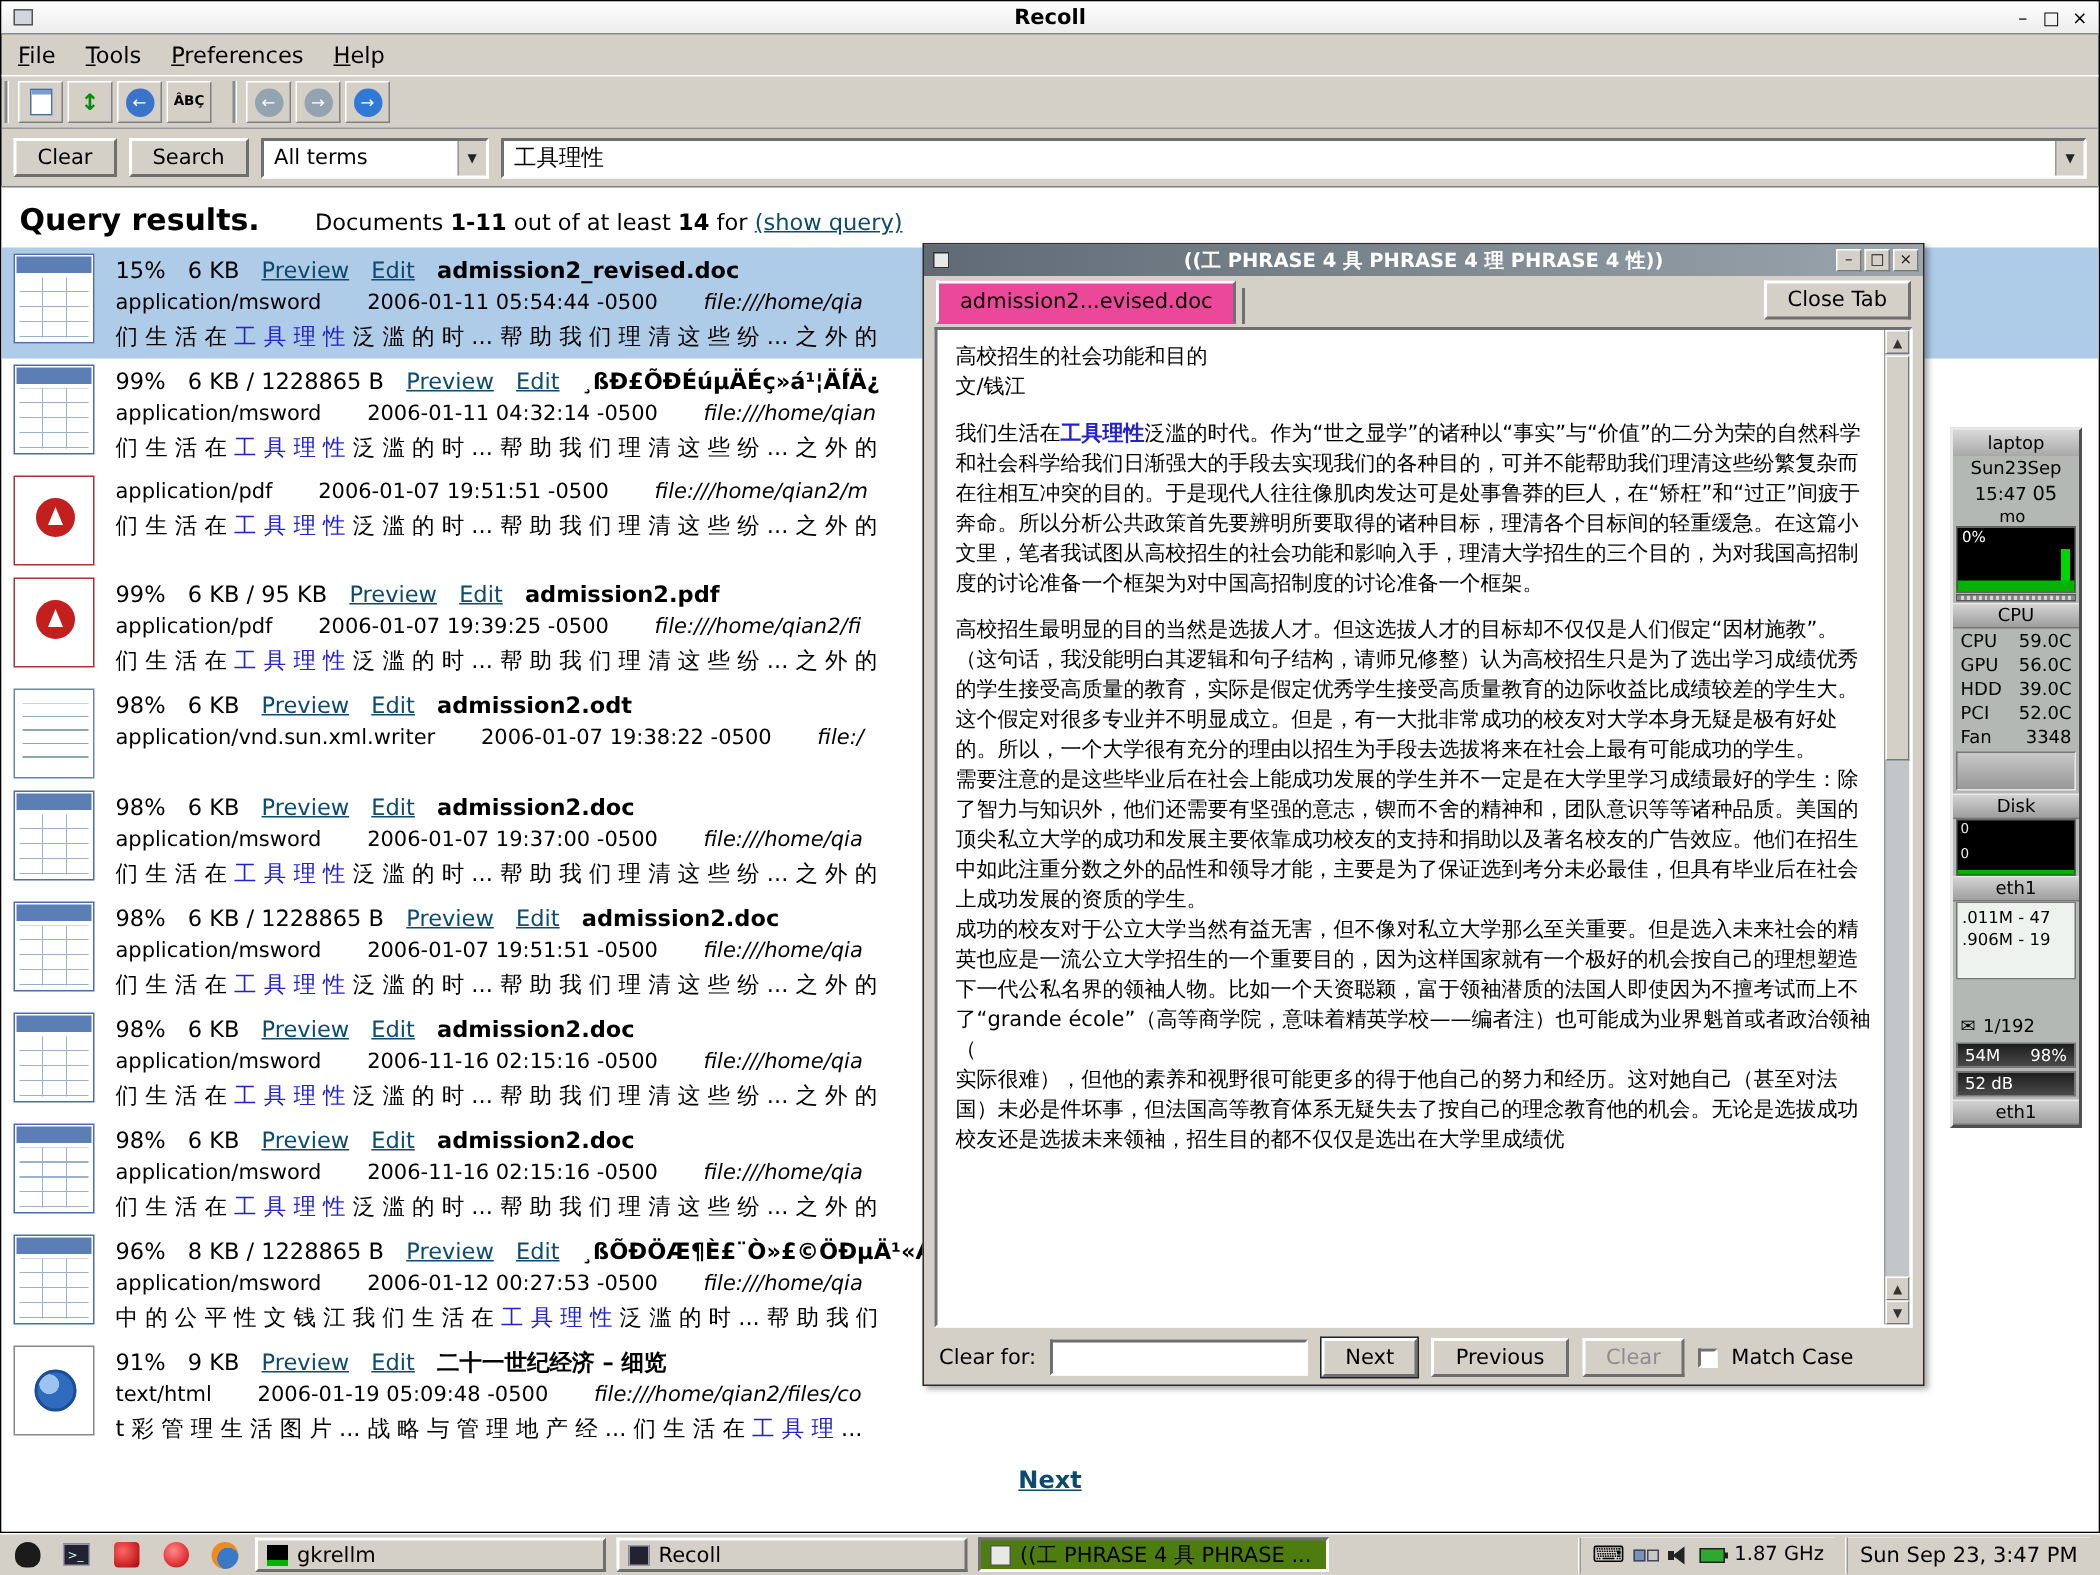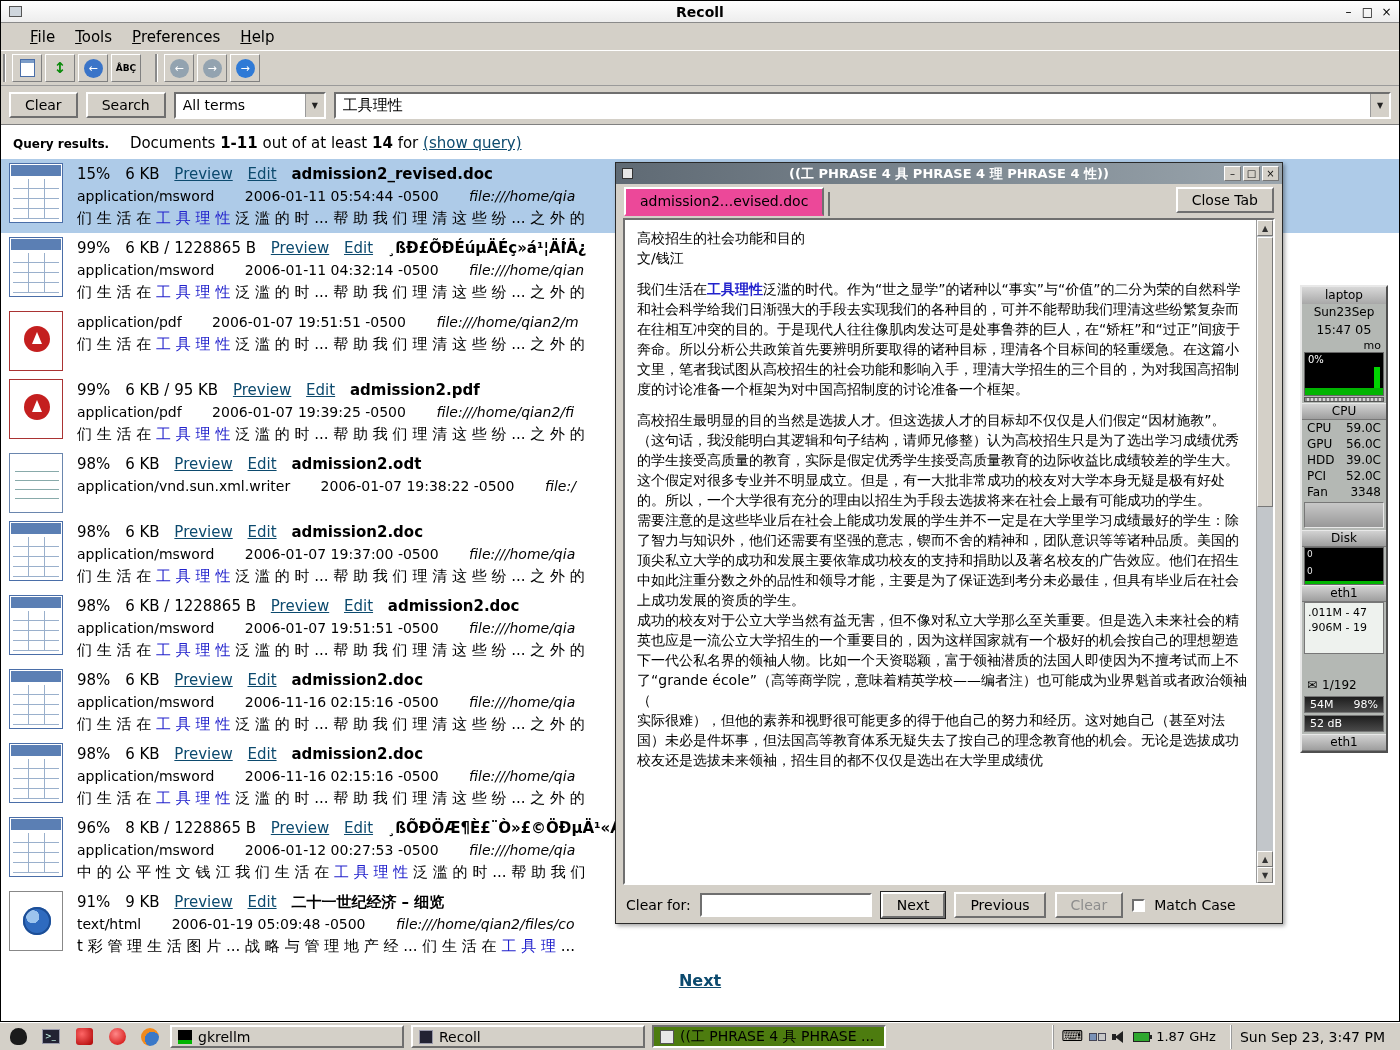--- a/index.html
+++ b/index.html
@@ -13,21 +13,21 @@
   
   .main-window{position:absolute;left:0;top:0;right:0;bottom:28px;border:1px solid #000;
                background:#d4d0c8;display:flex;flex-direction:column;}
   .titlebar{height:22px;background:linear-gradient(#fefefe,#ededed);border-bottom:1px solid #8a8a8a;
             display:flex;align-items:center;position:relative;flex:none;}
   .titlebar .title{position:absolute;left:0;right:0;text-align:center;font-weight:bold;font-size:14px;}
   .tb-menu-icon{width:13px;height:11px;margin-left:8px;background:#cfd6dd;border:1px solid #555;z-index:1;}
   .win-controls{margin-left:auto;display:flex;z-index:1;margin-right:3px;}
   .win-btn{width:19px;height:17px;display:flex;align-items:center;justify-content:center;
            font-size:12px;cursor:pointer;line-height:1;}
-  .menubar{height:27px;display:flex;align-items:center;padding:0 20px;gap:2px;font-size:15px;flex:none;}
+  .menubar{height:27px;display:flex;align-items:center;padding:0 2px;gap:2px;font-size:15px;flex:none;}
   .menu-item{display:inline-block;padding:2px 9px;cursor:pointer;}
   .menu-item::first-letter{text-decoration:underline;}
 
   .toolbar{height:36px;display:flex;align-items:center;padding:2px 4px;gap:10px;flex:none;
            border-top:1px solid #fff;border-bottom:1px solid #9a9a9a;}
   .tb-group{display:flex;gap:3px;padding:0 6px;border-left:1px solid #fff;box-shadow:-2px 0 0 #8a8a8a;}
   .tbtn{width:30px;height:28px;background:#d4d0c8;border:1px solid;border-color:#fff #808080 #808080 #fff;
         display:flex;align-items:center;justify-content:center;cursor:pointer;}
   .tb-doc{width:15px;height:18px;background:#fff;border:1px solid #4a6ea8;box-shadow:inset 0 3px 0 #7b9cc8;}
   .tb-sort{color:#0a8a0a;font-weight:bold;font-size:15px;}
@@ -43,21 +43,21 @@
          display:flex;align-items:center;padding-left:7px;font-size:14px;cursor:pointer;}
   .combo .arrow{margin-left:auto;width:19px;align-self:stretch;background:#d4d0c8;
                 border-left:1px solid #9a9a9a;display:flex;align-items:center;justify-content:center;
                 font-size:8px;color:#222;}
   .combo.terms{width:152px;}
   .combo.query{flex:1;font-size:15px;}
 
   
   .results{flex:1;background:#fff;border-top:1px solid #808080;overflow:hidden;position:relative;}
   .results-header{padding:9px 12px 7px;font-size:15px;}
-  .results-header .qr{font-weight:bold;font-size:12px;margin-right:16px;}
+  .results-header .qr{font-weight:bold;font-size:20px;margin-right:32px;}
   .b{font-weight:bold;}
   .result-row{display:flex;gap:14px;padding:4px 8px;align-items:flex-start;}
   .result-row[data-selected="yes"]{background:#aecbe8;}
   .ric{width:54px;height:60px;flex:none;position:relative;background:#fff;border:1px solid #888;}
   .ric .ic-art{position:absolute;inset:1px;}
   .ric[data-variant="doc"]{border-color:#4a6ea8;}
   .ric[data-variant="doc"] .ic-art{
     background:linear-gradient(#5b7fb4,#5b7fb4) 0 0/100% 11px no-repeat,
       repeating-linear-gradient(to bottom,transparent 0 9px,#9ab0cc 9px 10px) 2px 14px/46px 40px no-repeat,
       repeating-linear-gradient(to right,transparent 0 15px,#9ab0cc 15px 16px) 2px 14px/46px 40px no-repeat;}
@@ -122,21 +122,21 @@
   .chk{width:13px;height:13px;background:#fff;border:2px solid;border-color:#6f6f6f #fff #fff #6f6f6f;
        display:inline-block;vertical-align:-2px;cursor:pointer;}
   .chklbl{white-space:nowrap;}
 
   
   .gk{position:absolute;left:1300px;top:285px;width:88px;background:#b4b8b4;
       border:2px solid;border-color:#e8e8e8 #4f4f4f #4f4f4f #e8e8e8;font-size:12px;}
   .gk-row{padding:1px 3px;text-align:center;line-height:15px;}
   .gk-host{background:linear-gradient(#d8d8d8,#a8a8a8);font-size:12px;}
   .gk-time .s{font-size:13px;}
-  .gk-mo{text-align:right;font-size:11px;padding-right:5px;line-height:13px;}
+  .gk-mo{text-align:center;font-size:11px;padding-right:5px;line-height:13px;}
   .gk-chart{position:relative;background:#000;margin:0 2px;border:1px solid #666;}
   .gk-cpu{height:44px;}
   .gk-cpu::after{content:"";position:absolute;left:0;right:0;bottom:0;height:7px;background:#00b400;}
   .gk-cpu::before{content:"";position:absolute;right:3px;bottom:0;width:6px;height:28px;background:#00d400;}
   .gk-pct{position:absolute;left:3px;top:1px;color:#fff;font-size:10px;z-index:1;}
   .gk-krell{height:5px;margin:1px 2px;background:repeating-linear-gradient(90deg,#888 0 2px,#d8d8d8 2px 4px);
             border:1px solid #555;}
   .gk-label{background:linear-gradient(#d2d2d2,#9e9e9e);text-align:center;font-size:12px;
             border-top:1px solid #e8e8e8;border-bottom:1px solid #777;line-height:15px;}
   .gk-temp{display:flex;justify-content:space-between;padding:0 5px;font-size:12px;line-height:16px;}

